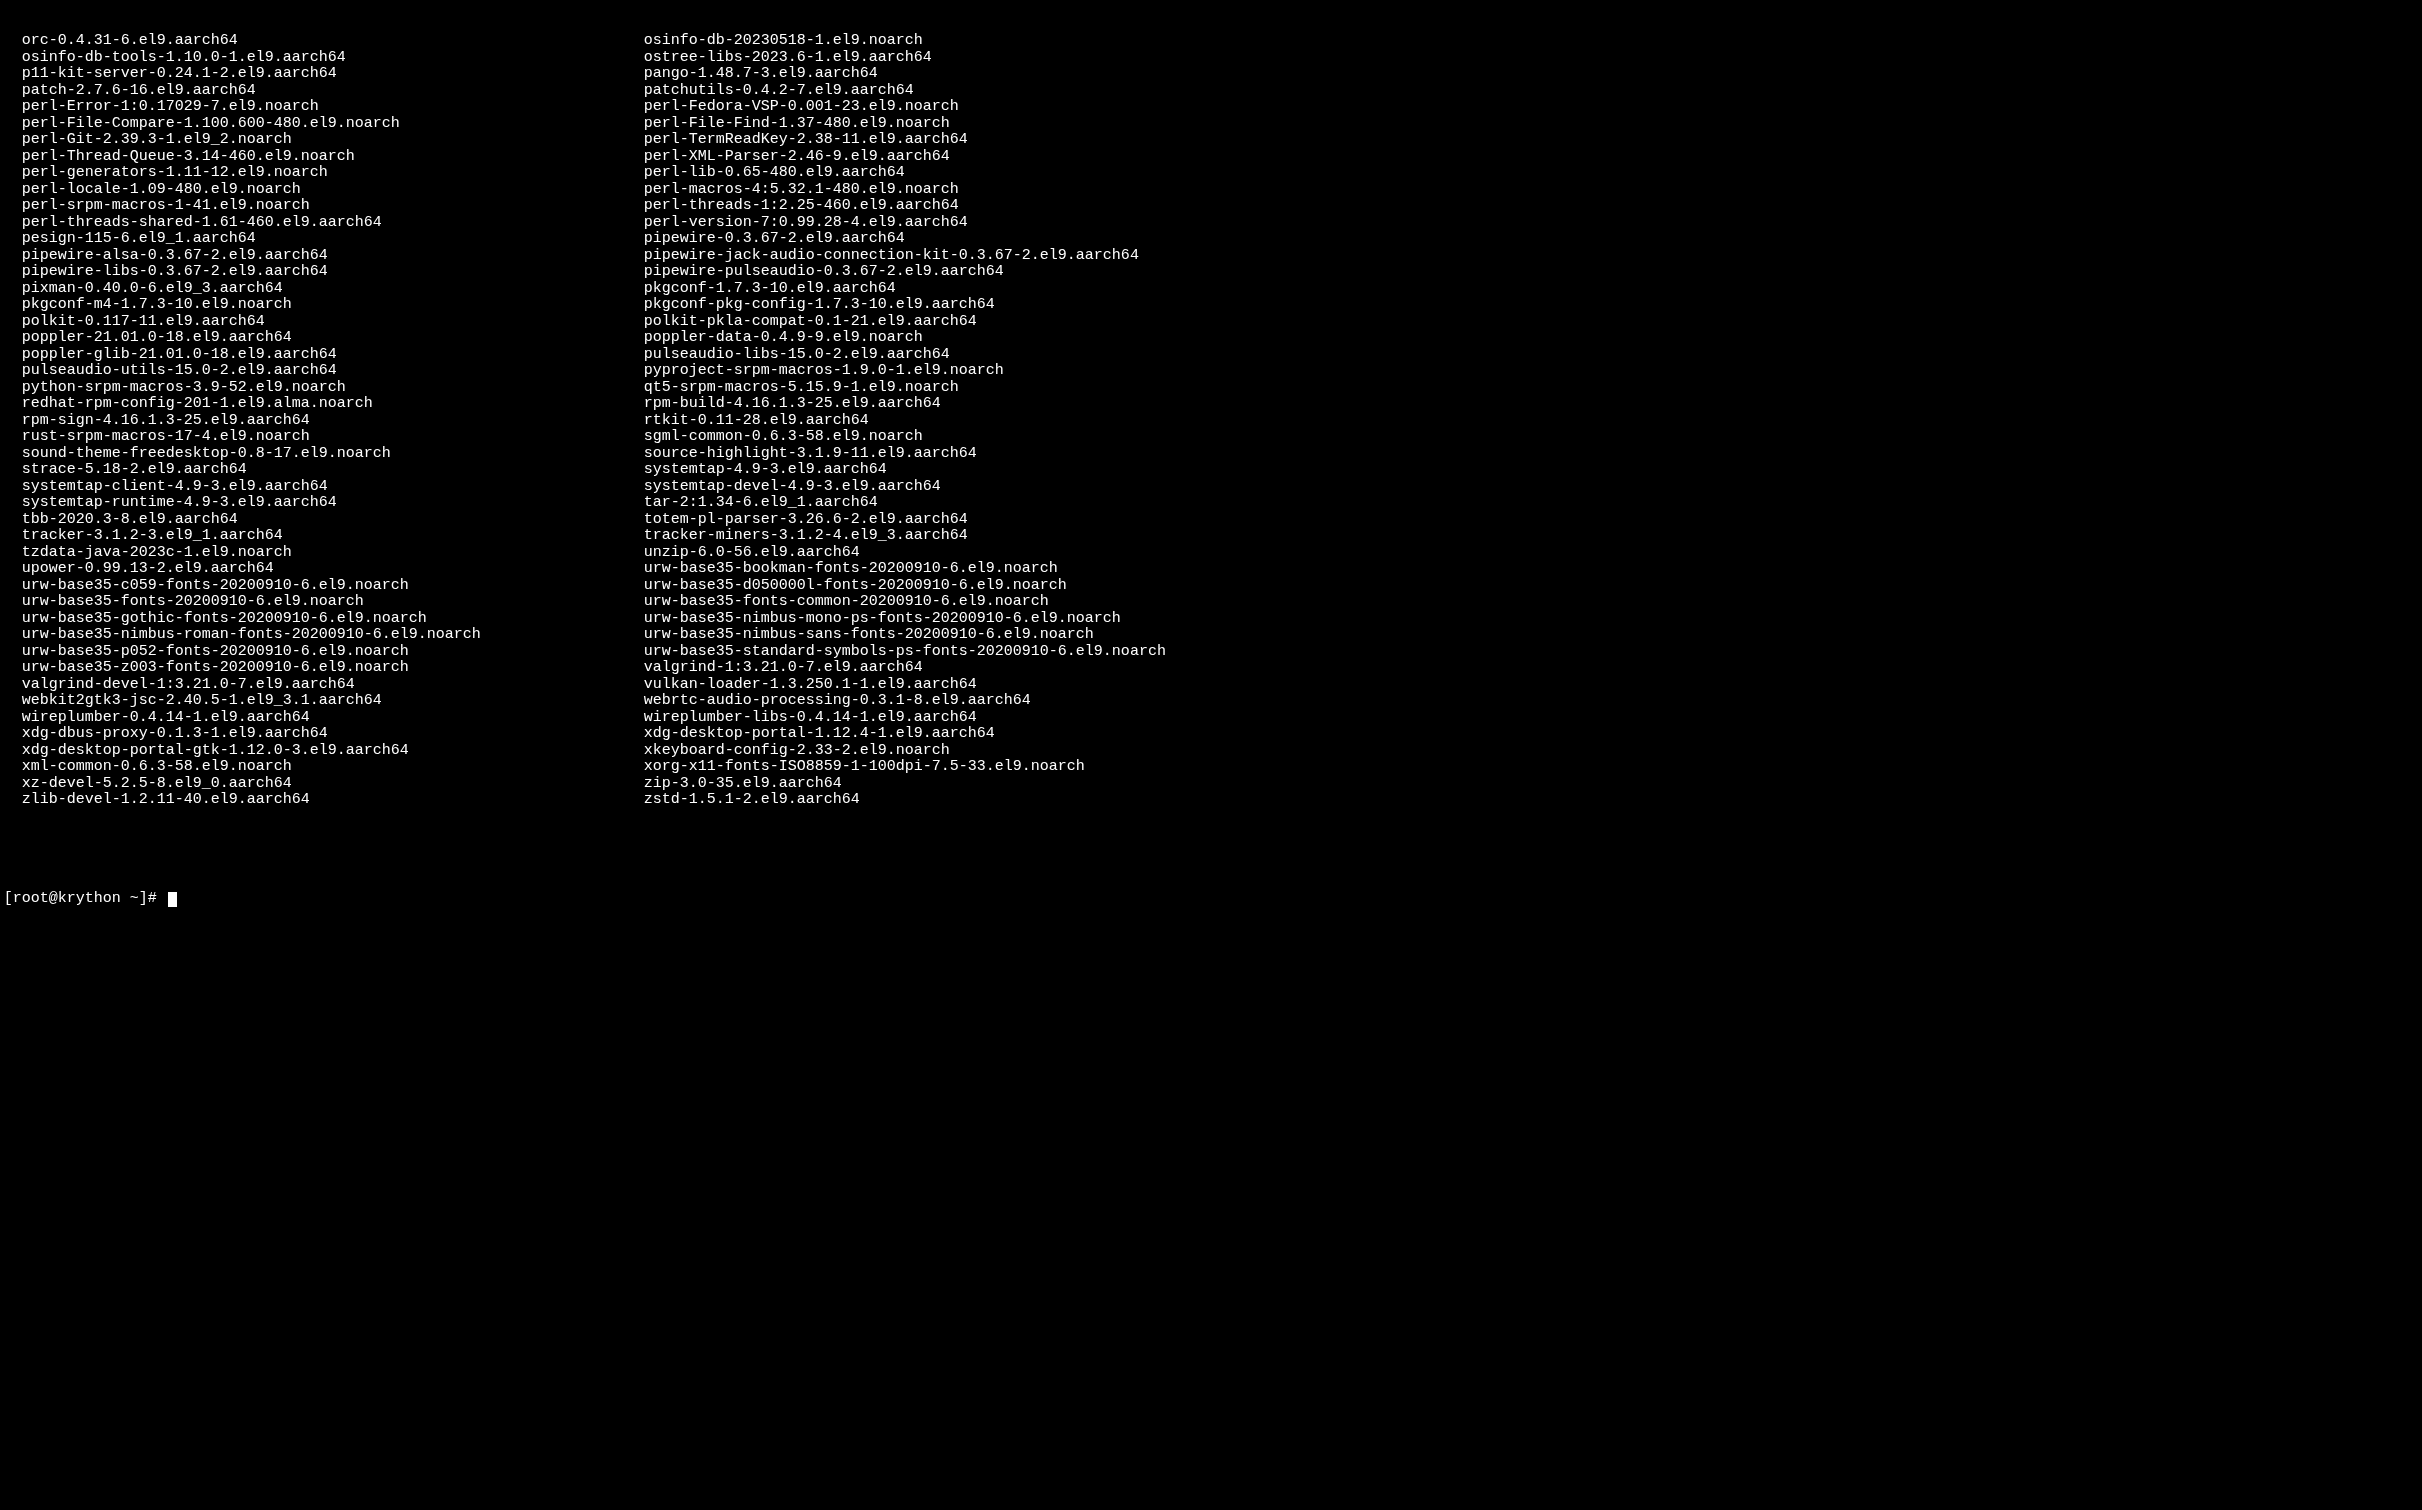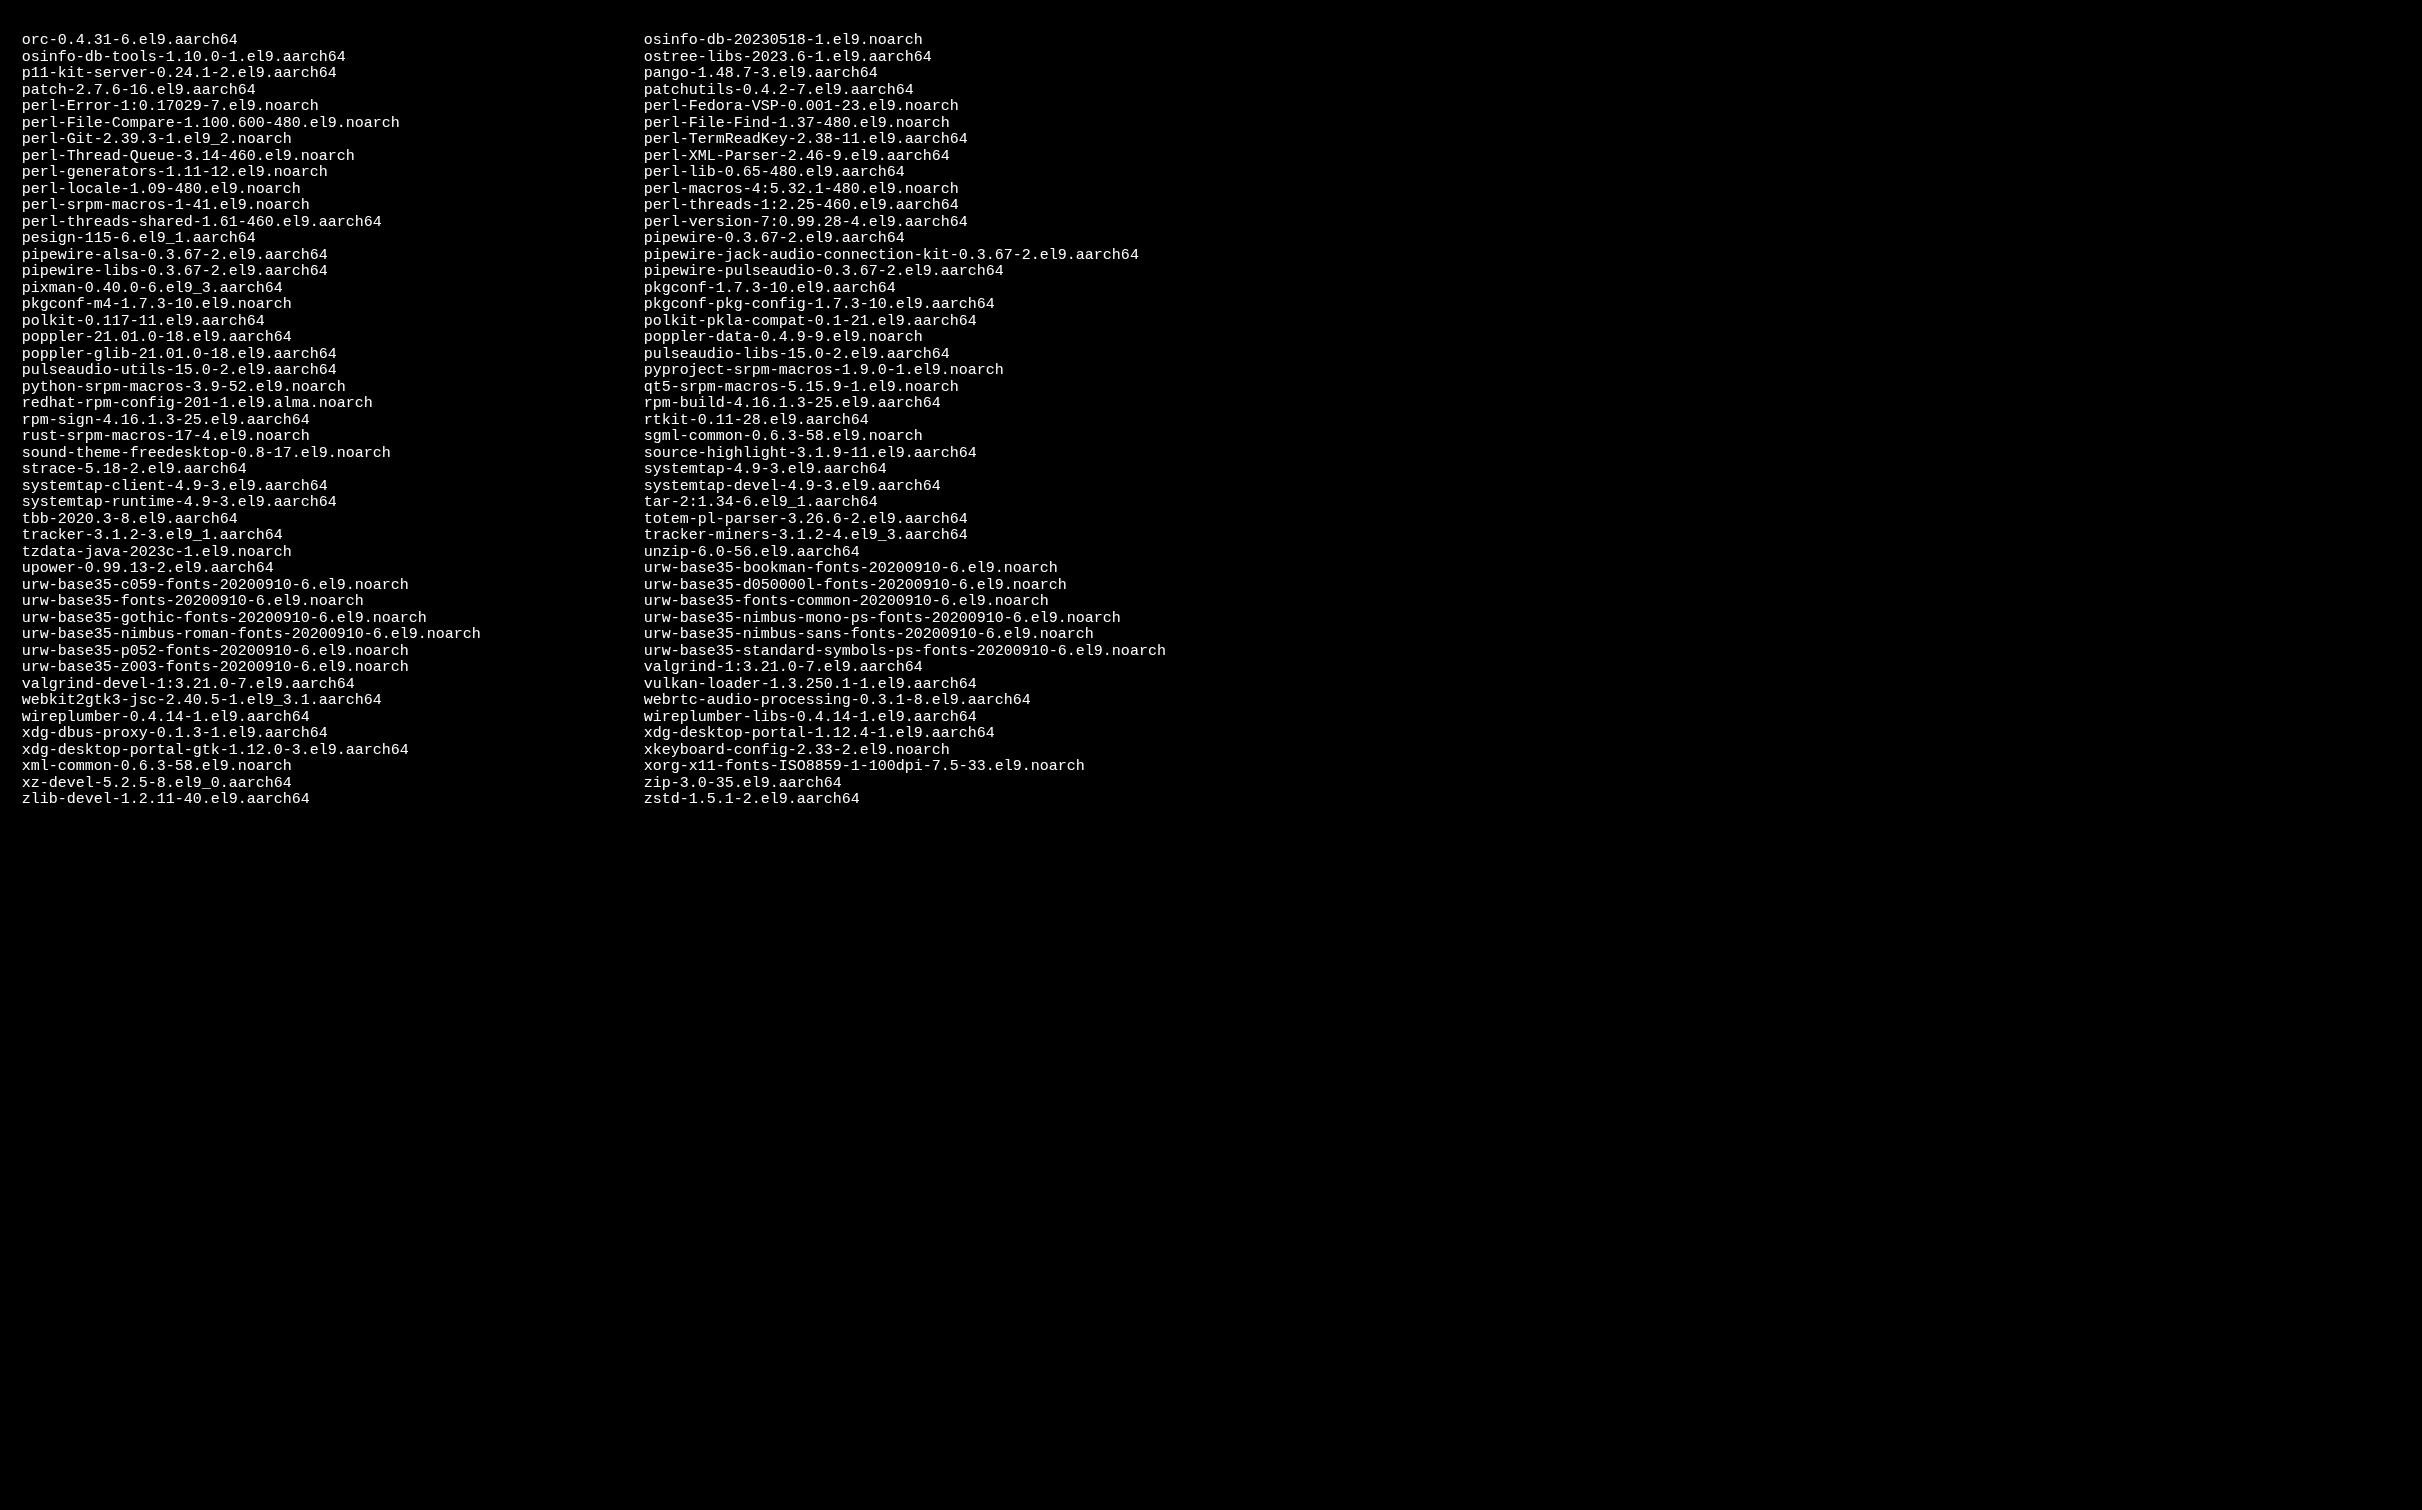--- a/index.html
+++ b/index.html
@@ -45,14 +45,15 @@
   </style>
 </head>
 <body>
 
 <div class="terminal">
   <div class="two-col">
     <div class="col-left" id="col-left"><div class="pkg">  orc-0.4.31-6.el9.aarch64</div><div class="pkg">  osinfo-db-tools-1.10.0-1.el9.aarch64</div><div class="pkg">  p11-kit-server-0.24.1-2.el9.aarch64</div><div class="pkg">  patch-2.7.6-16.el9.aarch64</div><div class="pkg">  perl-Error-1:0.17029-7.el9.noarch</div><div class="pkg">  perl-File-Compare-1.100.600-480.el9.noarch</div><div class="pkg">  perl-Git-2.39.3-1.el9_2.noarch</div><div class="pkg">  perl-Thread-Queue-3.14-460.el9.noarch</div><div class="pkg">  perl-generators-1.11-12.el9.noarch</div><div class="pkg">  perl-locale-1.09-480.el9.noarch</div><div class="pkg">  perl-srpm-macros-1-41.el9.noarch</div><div class="pkg">  perl-threads-shared-1.61-460.el9.aarch64</div><div class="pkg">  pesign-115-6.el9_1.aarch64</div><div class="pkg">  pipewire-alsa-0.3.67-2.el9.aarch64</div><div class="pkg">  pipewire-libs-0.3.67-2.el9.aarch64</div><div class="pkg">  pixman-0.40.0-6.el9_3.aarch64</div><div class="pkg">  pkgconf-m4-1.7.3-10.el9.noarch</div><div class="pkg">  polkit-0.117-11.el9.aarch64</div><div class="pkg">  poppler-21.01.0-18.el9.aarch64</div><div class="pkg">  poppler-glib-21.01.0-18.el9.aarch64</div><div class="pkg">  pulseaudio-utils-15.0-2.el9.aarch64</div><div class="pkg">  python-srpm-macros-3.9-52.el9.noarch</div><div class="pkg">  redhat-rpm-config-201-1.el9.alma.noarch</div><div class="pkg">  rpm-sign-4.16.1.3-25.el9.aarch64</div><div class="pkg">  rust-srpm-macros-17-4.el9.noarch</div><div class="pkg">  sound-theme-freedesktop-0.8-17.el9.noarch</div><div class="pkg">  strace-5.18-2.el9.aarch64</div><div class="pkg">  systemtap-client-4.9-3.el9.aarch64</div><div class="pkg">  systemtap-runtime-4.9-3.el9.aarch64</div><div class="pkg">  tbb-2020.3-8.el9.aarch64</div><div class="pkg">  tracker-3.1.2-3.el9_1.aarch64</div><div class="pkg">  tzdata-java-2023c-1.el9.noarch</div><div class="pkg">  upower-0.99.13-2.el9.aarch64</div><div class="pkg">  urw-base35-c059-fonts-20200910-6.el9.noarch</div><div class="pkg">  urw-base35-fonts-20200910-6.el9.noarch</div><div class="pkg">  urw-base35-gothic-fonts-20200910-6.el9.noarch</div><div class="pkg">  urw-base35-nimbus-roman-fonts-20200910-6.el9.noarch</div><div class="pkg">  urw-base35-p052-fonts-20200910-6.el9.noarch</div><div class="pkg">  urw-base35-z003-fonts-20200910-6.el9.noarch</div><div class="pkg">  valgrind-devel-1:3.21.0-7.el9.aarch64</div><div class="pkg">  webkit2gtk3-jsc-2.40.5-1.el9_3.1.aarch64</div><div class="pkg">  wireplumber-0.4.14-1.el9.aarch64</div><div class="pkg">  xdg-dbus-proxy-0.1.3-1.el9.aarch64</div><div class="pkg">  xdg-desktop-portal-gtk-1.12.0-3.el9.aarch64</div><div class="pkg">  xml-common-0.6.3-58.el9.noarch</div><div class="pkg">  xz-devel-5.2.5-8.el9_0.aarch64</div><div class="pkg">  zlib-devel-1.2.11-40.el9.aarch64</div></div>
     <div class="col-right" id="col-right"><div class="pkg">osinfo-db-20230518-1.el9.noarch</div><div class="pkg">ostree-libs-2023.6-1.el9.aarch64</div><div class="pkg">pango-1.48.7-3.el9.aarch64</div><div class="pkg">patchutils-0.4.2-7.el9.aarch64</div><div class="pkg">perl-Fedora-VSP-0.001-23.el9.noarch</div><div class="pkg">perl-File-Find-1.37-480.el9.noarch</div><div class="pkg">perl-TermReadKey-2.38-11.el9.aarch64</div><div class="pkg">perl-XML-Parser-2.46-9.el9.aarch64</div><div class="pkg">perl-lib-0.65-480.el9.aarch64</div><div class="pkg">perl-macros-4:5.32.1-480.el9.noarch</div><div class="pkg">perl-threads-1:2.25-460.el9.aarch64</div><div class="pkg">perl-version-7:0.99.28-4.el9.aarch64</div><div class="pkg">pipewire-0.3.67-2.el9.aarch64</div><div class="pkg">pipewire-jack-audio-connection-kit-0.3.67-2.el9.aarch64</div><div class="pkg">pipewire-pulseaudio-0.3.67-2.el9.aarch64</div><div class="pkg">pkgconf-1.7.3-10.el9.aarch64</div><div class="pkg">pkgconf-pkg-config-1.7.3-10.el9.aarch64</div><div class="pkg">polkit-pkla-compat-0.1-21.el9.aarch64</div><div class="pkg">poppler-data-0.4.9-9.el9.noarch</div><div class="pkg">pulseaudio-libs-15.0-2.el9.aarch64</div><div class="pkg">pyproject-srpm-macros-1.9.0-1.el9.noarch</div><div class="pkg">qt5-srpm-macros-5.15.9-1.el9.noarch</div><div class="pkg">rpm-build-4.16.1.3-25.el9.aarch64</div><div class="pkg">rtkit-0.11-28.el9.aarch64</div><div class="pkg">sgml-common-0.6.3-58.el9.noarch</div><div class="pkg">source-highlight-3.1.9-11.el9.aarch64</div><div class="pkg">systemtap-4.9-3.el9.aarch64</div><div class="pkg">systemtap-devel-4.9-3.el9.aarch64</div><div class="pkg">tar-2:1.34-6.el9_1.aarch64</div><div class="pkg">totem-pl-parser-3.26.6-2.el9.aarch64</div><div class="pkg">tracker-miners-3.1.2-4.el9_3.aarch64</div><div class="pkg">unzip-6.0-56.el9.aarch64</div><div class="pkg">urw-base35-bookman-fonts-20200910-6.el9.noarch</div><div class="pkg">urw-base35-d050000l-fonts-20200910-6.el9.noarch</div><div class="pkg">urw-base35-fonts-common-20200910-6.el9.noarch</div><div class="pkg">urw-base35-nimbus-mono-ps-fonts-20200910-6.el9.noarch</div><div class="pkg">urw-base35-nimbus-sans-fonts-20200910-6.el9.noarch</div><div class="pkg">urw-base35-standard-symbols-ps-fonts-20200910-6.el9.noarch</div><div class="pkg">valgrind-1:3.21.0-7.el9.aarch64</div><div class="pkg">vulkan-loader-1.3.250.1-1.el9.aarch64</div><div class="pkg">webrtc-audio-processing-0.3.1-8.el9.aarch64</div><div class="pkg">wireplumber-libs-0.4.14-1.el9.aarch64</div><div class="pkg">xdg-desktop-portal-1.12.4-1.el9.aarch64</div><div class="pkg">xkeyboard-config-2.33-2.el9.noarch</div><div class="pkg">xorg-x11-fonts-ISO8859-1-100dpi-7.5-33.el9.noarch</div><div class="pkg">zip-3.0-35.el9.aarch64</div><div class="pkg">zstd-1.5.1-2.el9.aarch64</div></div>
   </div>
   <div> </div>
+  <div><span>[root@krython ~]# </span><span class="cursor"></span></div>
 </div>
 
 
 </body></html>

